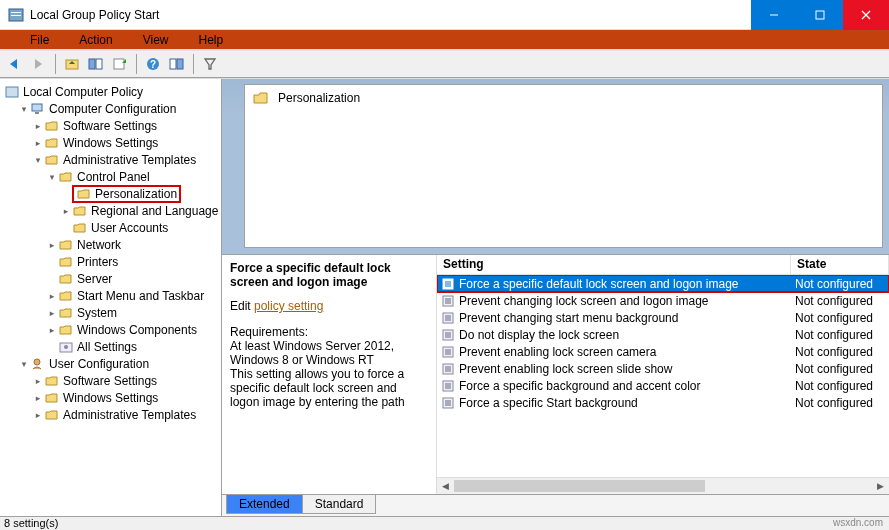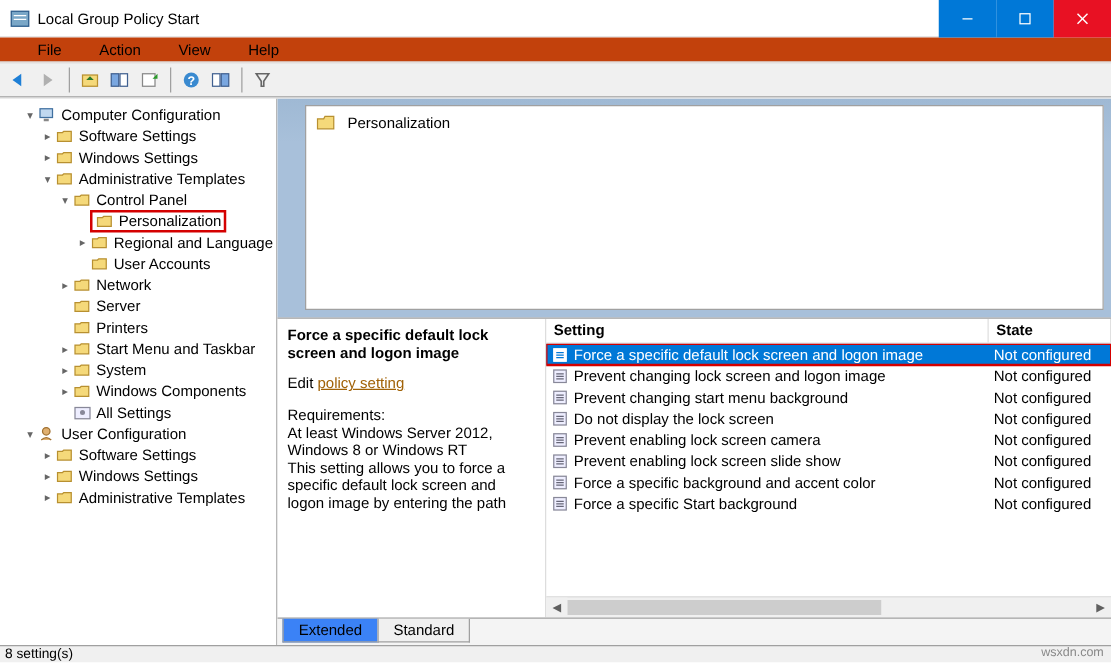--- a/index.html
+++ b/index.html
@@ -164,20 +164,28 @@
   <div class="tool-btn">
       <svg width="14" height="14">
         <polygon points="2,2 12,2 8,8 8,12 6,12 6,8" fill="none" stroke="#666" stroke-width="1.3"></polygon>
       </svg>
     </div>
 </div>
 
 <div class="content">
 
   <div class="tree-panel">
+    <div class="tree-node indent0">
+      <span class="tree-icon">
+          <svg width="14" height="14">
+            <rect x="1" y="2" width="12" height="10" fill="#cde" stroke="#58a"></rect>
+          </svg>
+        </span>
+      <span class="tree-label">Local Computer Policy</span>
+    </div>
     <div class="tree-node indent1">
       <span class="tree-toggle">▾</span>
       <span class="tree-icon">
           <svg width="14" height="12">
             <rect x="1" y="1" width="10" height="7" fill="#c0d8f0" stroke="#4070a0"></rect>
             <rect x="4" y="9" width="4" height="2" fill="#888"></rect>
           </svg>
         </span>
       <span class="tree-label">Computer Configuration</span>
     </div>
@@ -252,29 +260,29 @@
           </svg>
         </span>
       <span class="tree-label">Network</span>
     </div>
     <div class="tree-node indent3" style="padding-left:54px;">
       <span class="tree-icon">
           <svg width="14" height="12">
             <path d="M1 3 L5 3 L6 2 L12 2 L12 10 L1 10 Z" fill="#f5d97a" stroke="#b89030"></path>
           </svg>
         </span>
+      <span class="tree-label">Printers</span>
+    </div>
+    <div class="tree-node indent3" style="padding-left:54px;">
+      <span class="tree-icon">
+          <svg width="14" height="12">
+            <path d="M1 3 L5 3 L6 2 L12 2 L12 10 L1 10 Z" fill="#f5d97a" stroke="#b89030"></path>
+          </svg>
+        </span>
       <span class="tree-label">Server</span>
-    </div>
-    <div class="tree-node indent3" style="padding-left:54px;">
-      <span class="tree-icon">
-          <svg width="14" height="12">
-            <path d="M1 3 L5 3 L6 2 L12 2 L12 10 L1 10 Z" fill="#f5d97a" stroke="#b89030"></path>
-          </svg>
-        </span>
-      <span class="tree-label">Printers</span>
     </div>
     <div class="tree-node indent3">
       <span class="tree-toggle">▸</span>
       <span class="tree-icon">
           <svg width="14" height="12">
             <path d="M1 3 L5 3 L6 2 L12 2 L12 10 L1 10 Z" fill="#f5d97a" stroke="#b89030"></path>
           </svg>
         </span>
       <span class="tree-label">Start Menu and Taskbar</span>
     </div>

